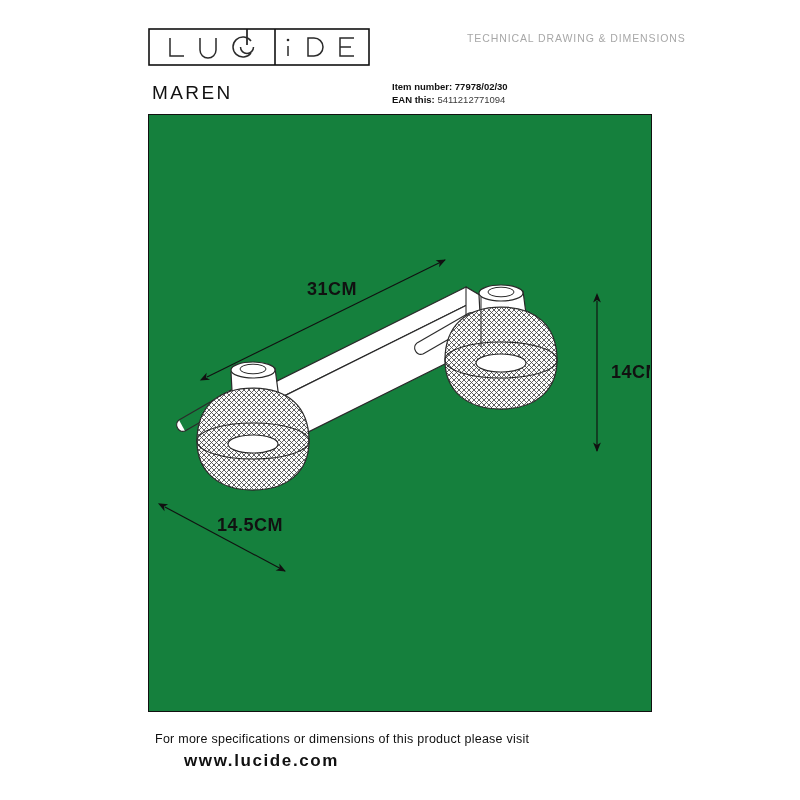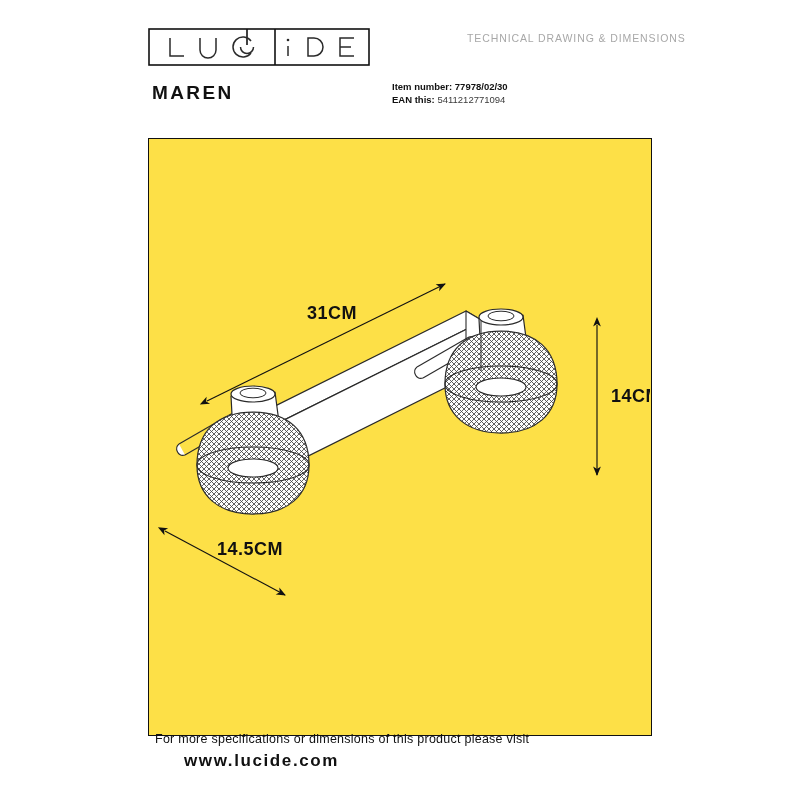--- a/index.html
+++ b/index.html
@@ -49,21 +49,21 @@
     color: #a8a8a8;
     font-family: "Liberation Sans", sans-serif;
     white-space: nowrap;
   }
 
   .product-name {
     position: absolute;
     left: 152px;
     top: 82px;
     font-size: 19px;
-    font-weight: 700;
+    font-weight: 400;
     letter-spacing: 2.4px;
     color: #111111;
     white-space: nowrap;
   }
 
   .meta {
     position: absolute;
     left: 392px;
     top: 80px;
     font-size: 9.5px;
@@ -77,23 +77,22 @@
   .meta-value.light { font-weight: 400; color: #3a3a3a; }
 
   
   .frame {
     position: absolute;
     left: 148px;
     top: 114px;
     width: 504px;
     height: 598px;
     border: 1.6px solid #111111;
-    background: #fde047;
+    background: #15803d;
     box-sizing: border-box;
-    margin-top: 24px;
   }
   .drawing-svg {
     position: absolute;
     left: 0; top: 0;
     display: block;
   }
 
   
   .footer {
     position: absolute;

